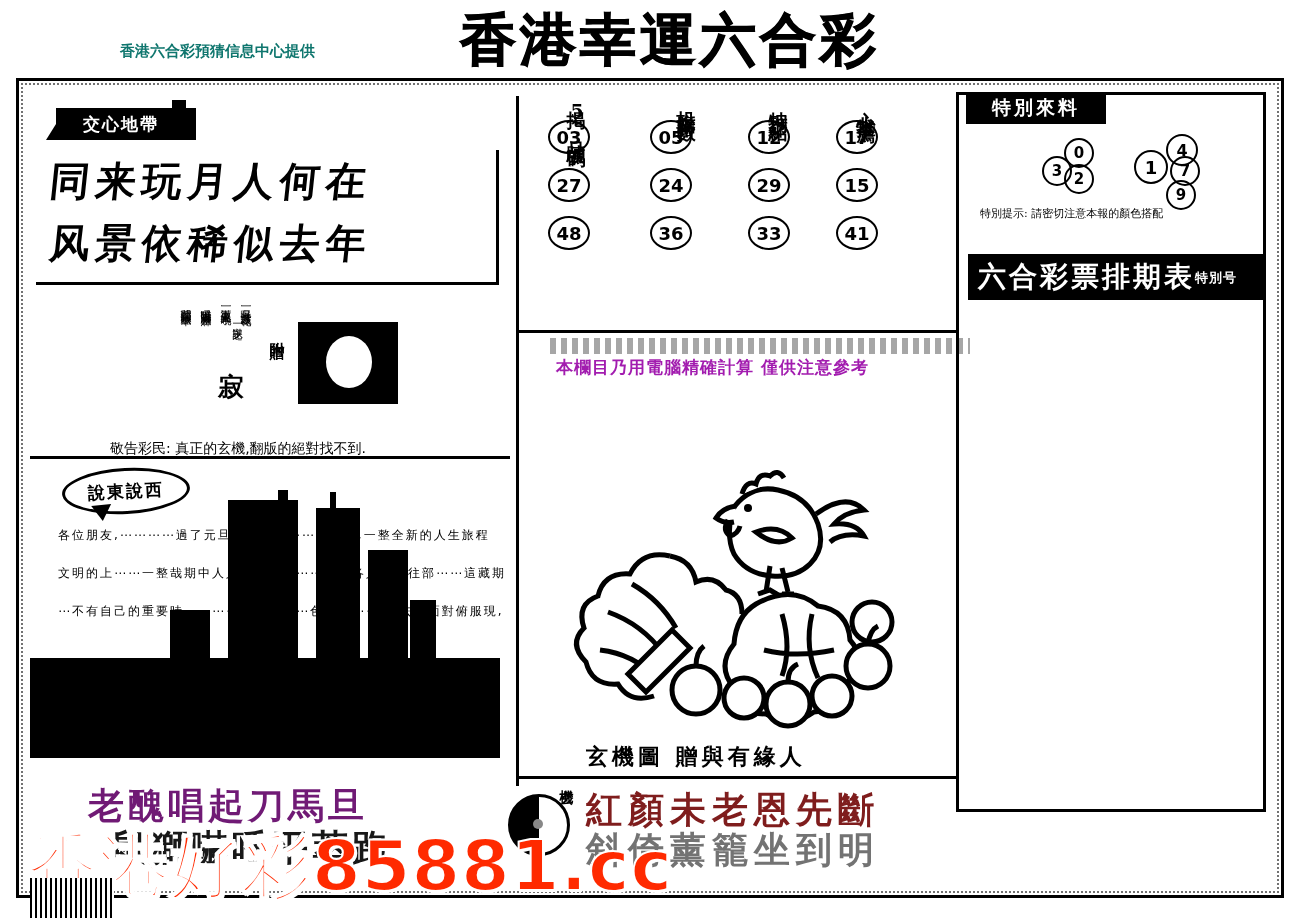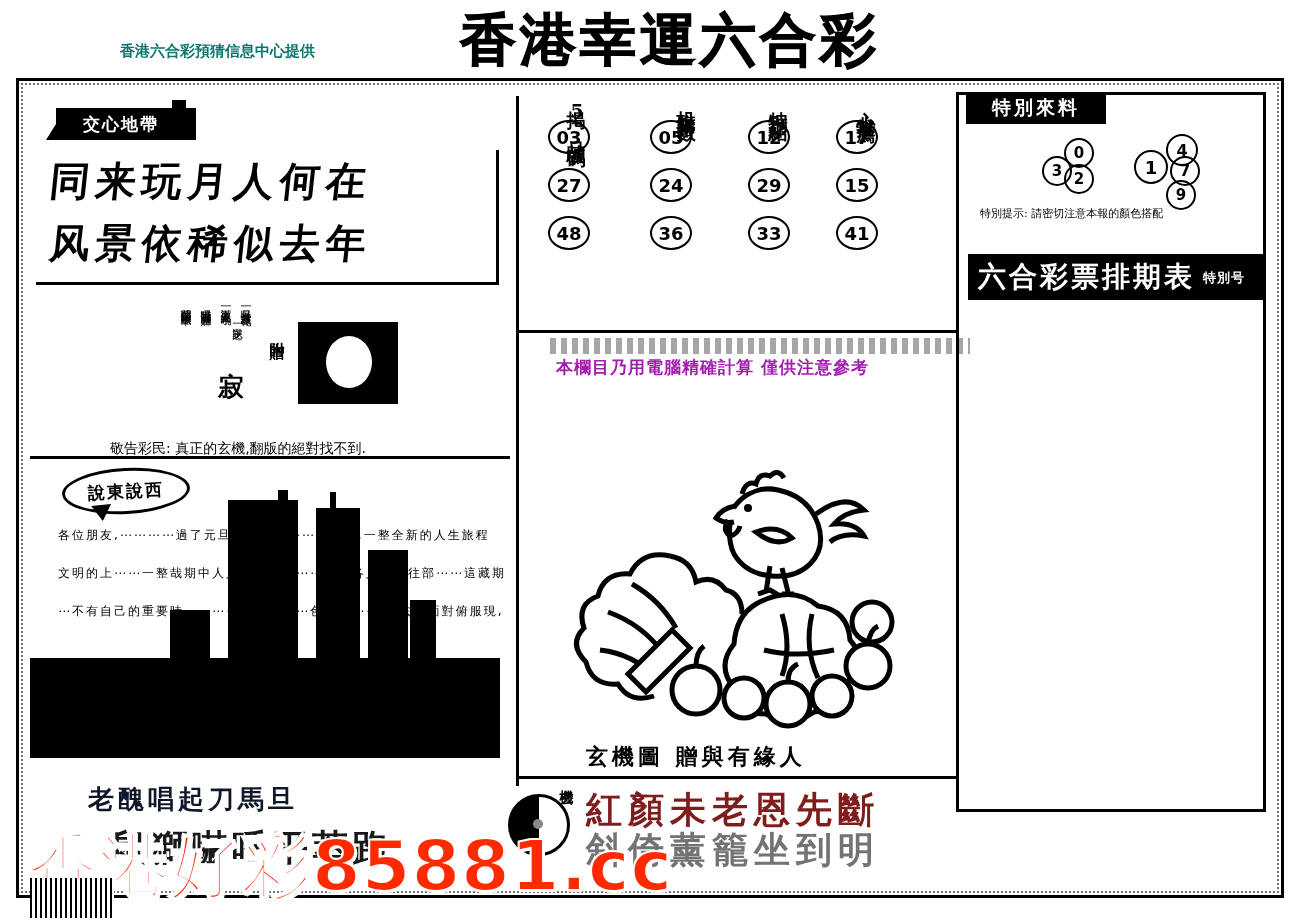--- a/index.html
+++ b/index.html
@@ -146,21 +146,21 @@
     position:absolute;left:980px;top:206px;width:290px;
     font-size:11px;color:#000;white-space:nowrap;
   }
   .schedule{
     position:absolute;left:968px;top:254px;width:296px;height:46px;
     background:#000;color:#fff;
     font-family:"DejaVu Serif","Liberation Serif",serif;
     font-weight:bold;font-size:28px;letter-spacing:3px;
     display:flex;align-items:center;padding-left:10px;box-sizing:border-box;
   }
-  .schedule .small{font-size:13px;letter-spacing:1px;margin-left:8px;line-height:13px;}
+  .schedule .small{font-size:13px;letter-spacing:1px;line-height:13px;}
 
   
   .bubble{
     position:absolute;left:62px;top:468px;width:122px;height:40px;
     border:3px solid #000;border-radius:50%;
     display:flex;align-items:center;justify-content:center;
     font-weight:bold;font-size:17px;letter-spacing:2px;color:#000;
     transform:rotate(-3deg);
   }
   .bubble-tail{
@@ -178,21 +178,21 @@
   .photo{
     position:absolute;left:30px;top:490px;width:470px;height:270px;
     overflow:hidden;
   }
   .b{position:absolute;background:#000;}
 
   
   .headline1{
     position:absolute;left:88px;top:782px;width:440px;height:48px;
     font-family:"DejaVu Serif","Liberation Serif",serif;
-    font-weight:bold;font-size:26px;letter-spacing:4px;color:#0f172a;
+    font-weight:bold;font-size:36px;letter-spacing:4px;color:#701a75;
     white-space:nowrap;
   }
   .headline2{
     position:absolute;left:112px;top:824px;width:430px;height:44px;
     font-family:"DejaVu Serif","Liberation Serif",serif;
     font-weight:bold;font-size:36px;letter-spacing:4px;color:#000;
     white-space:nowrap;opacity:.9;
   }
   .right-head1{
     position:absolute;left:586px;top:786px;width:400px;

